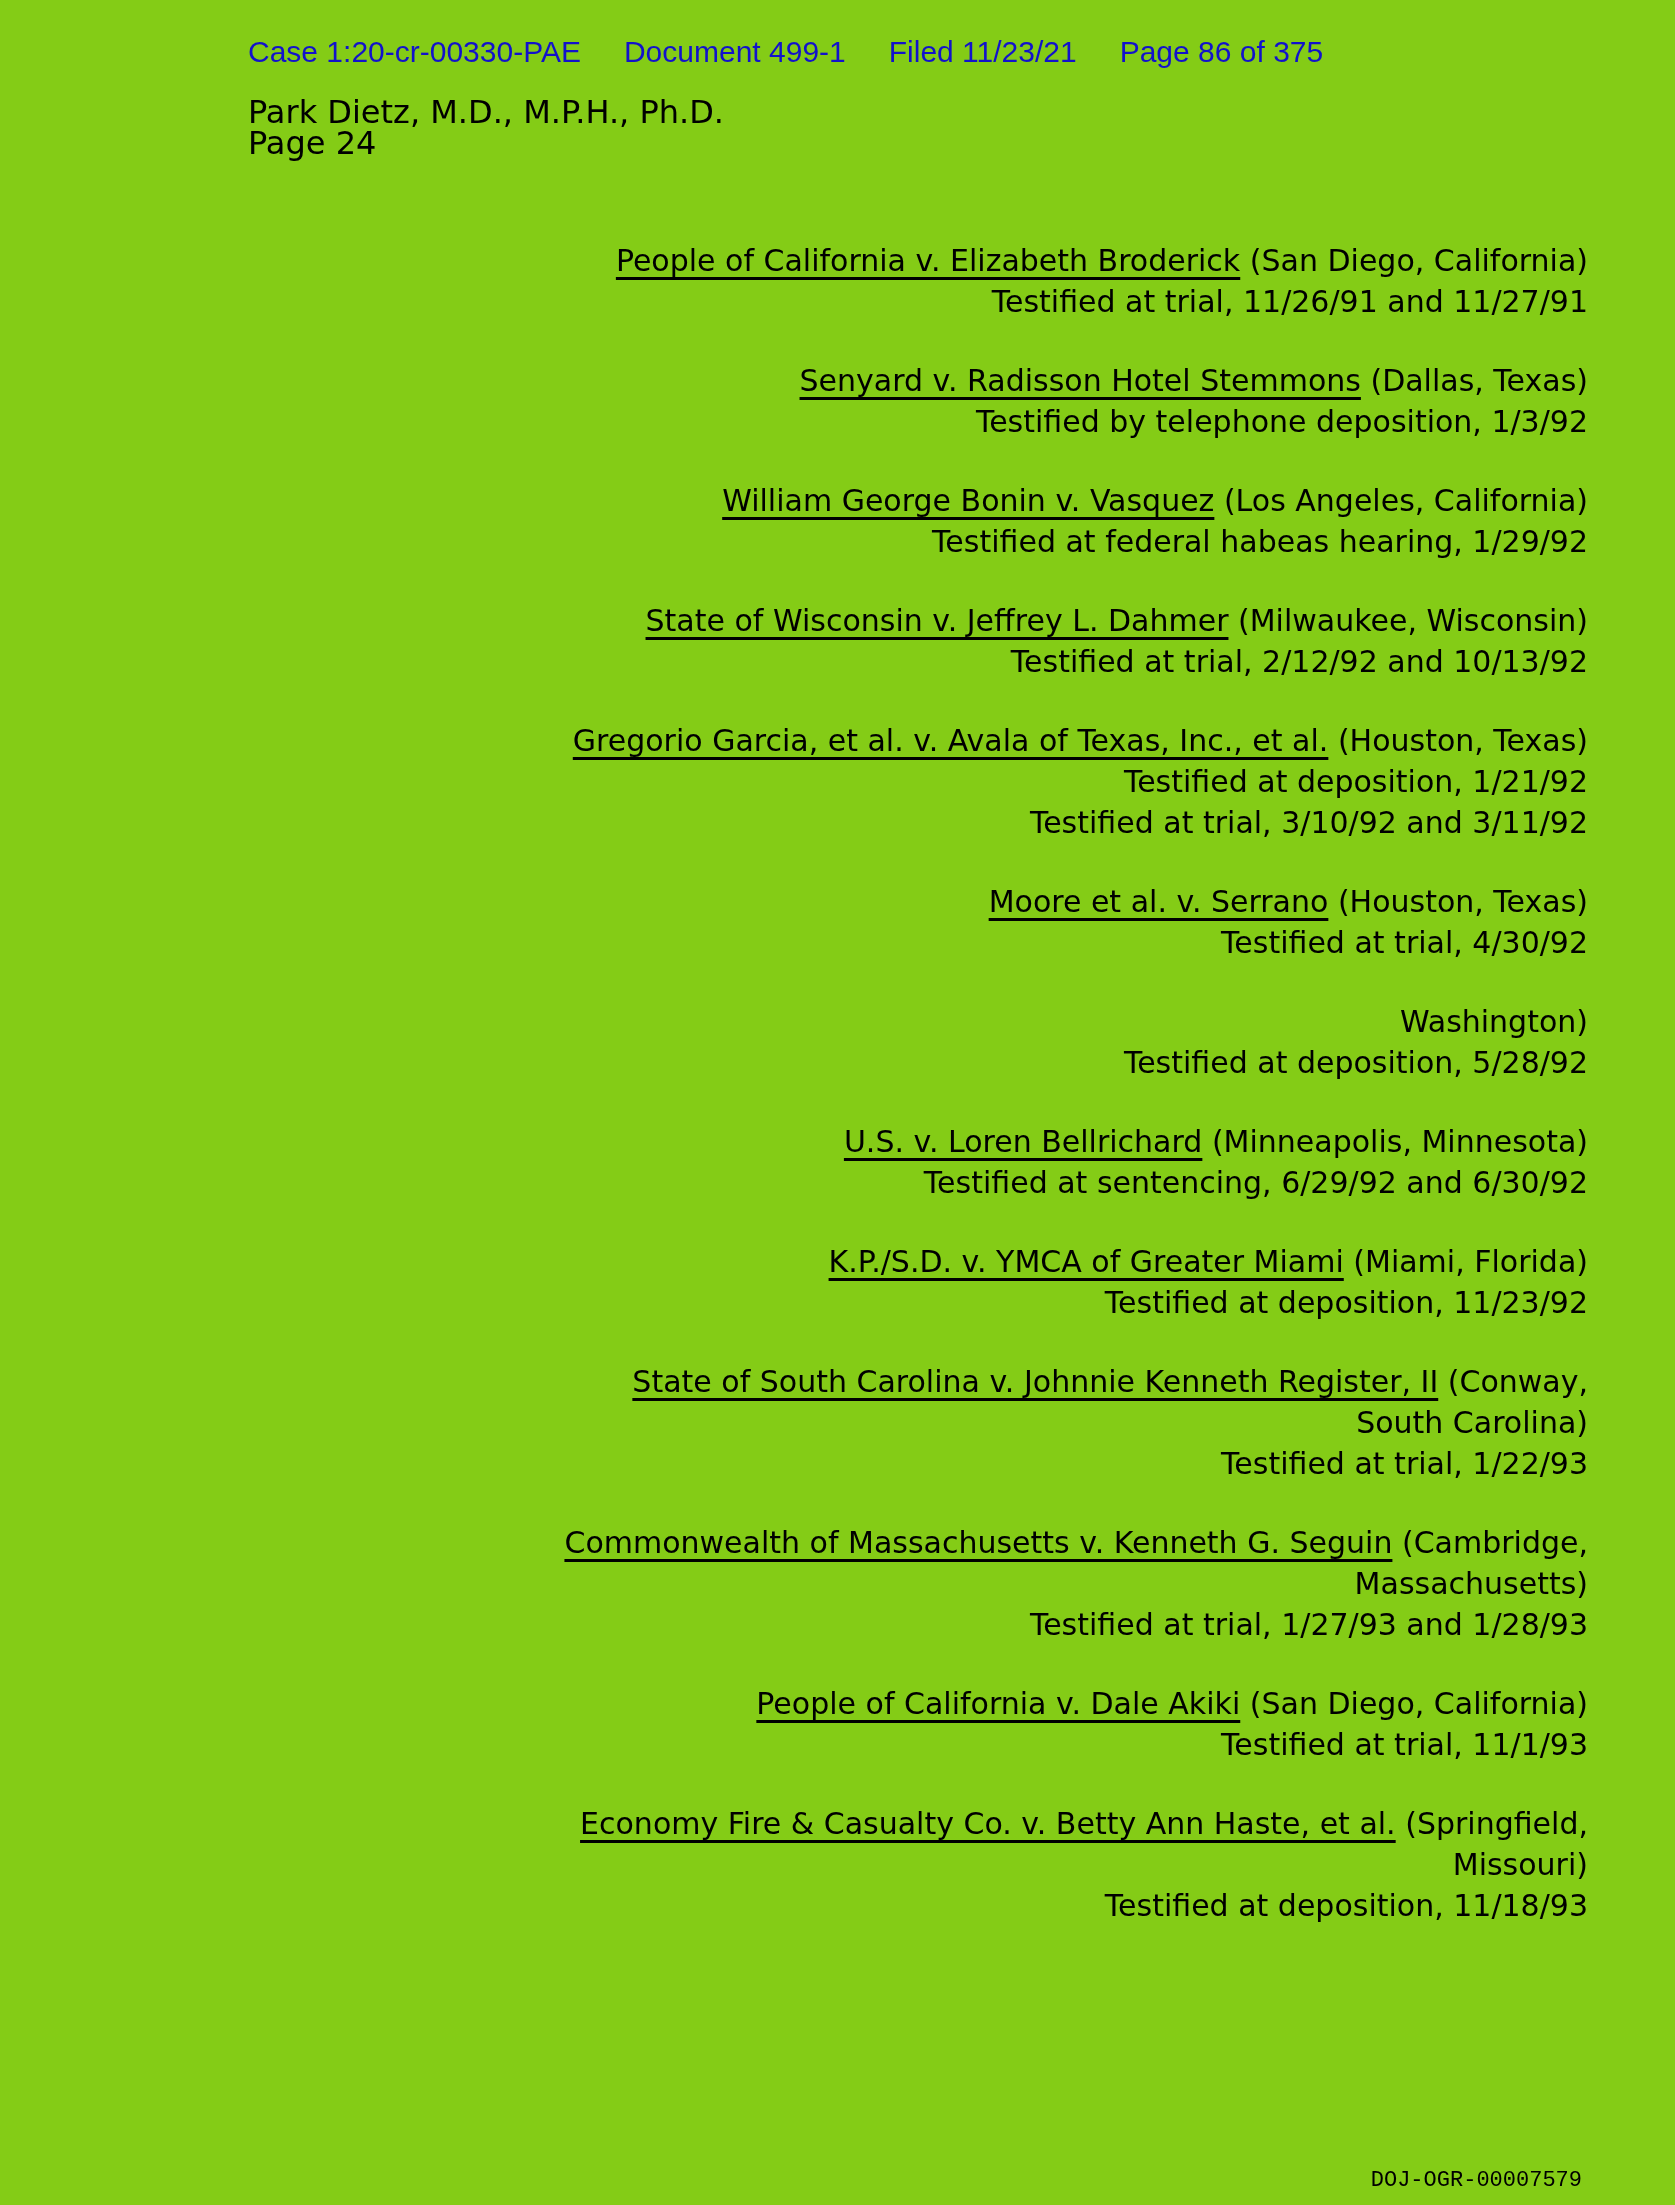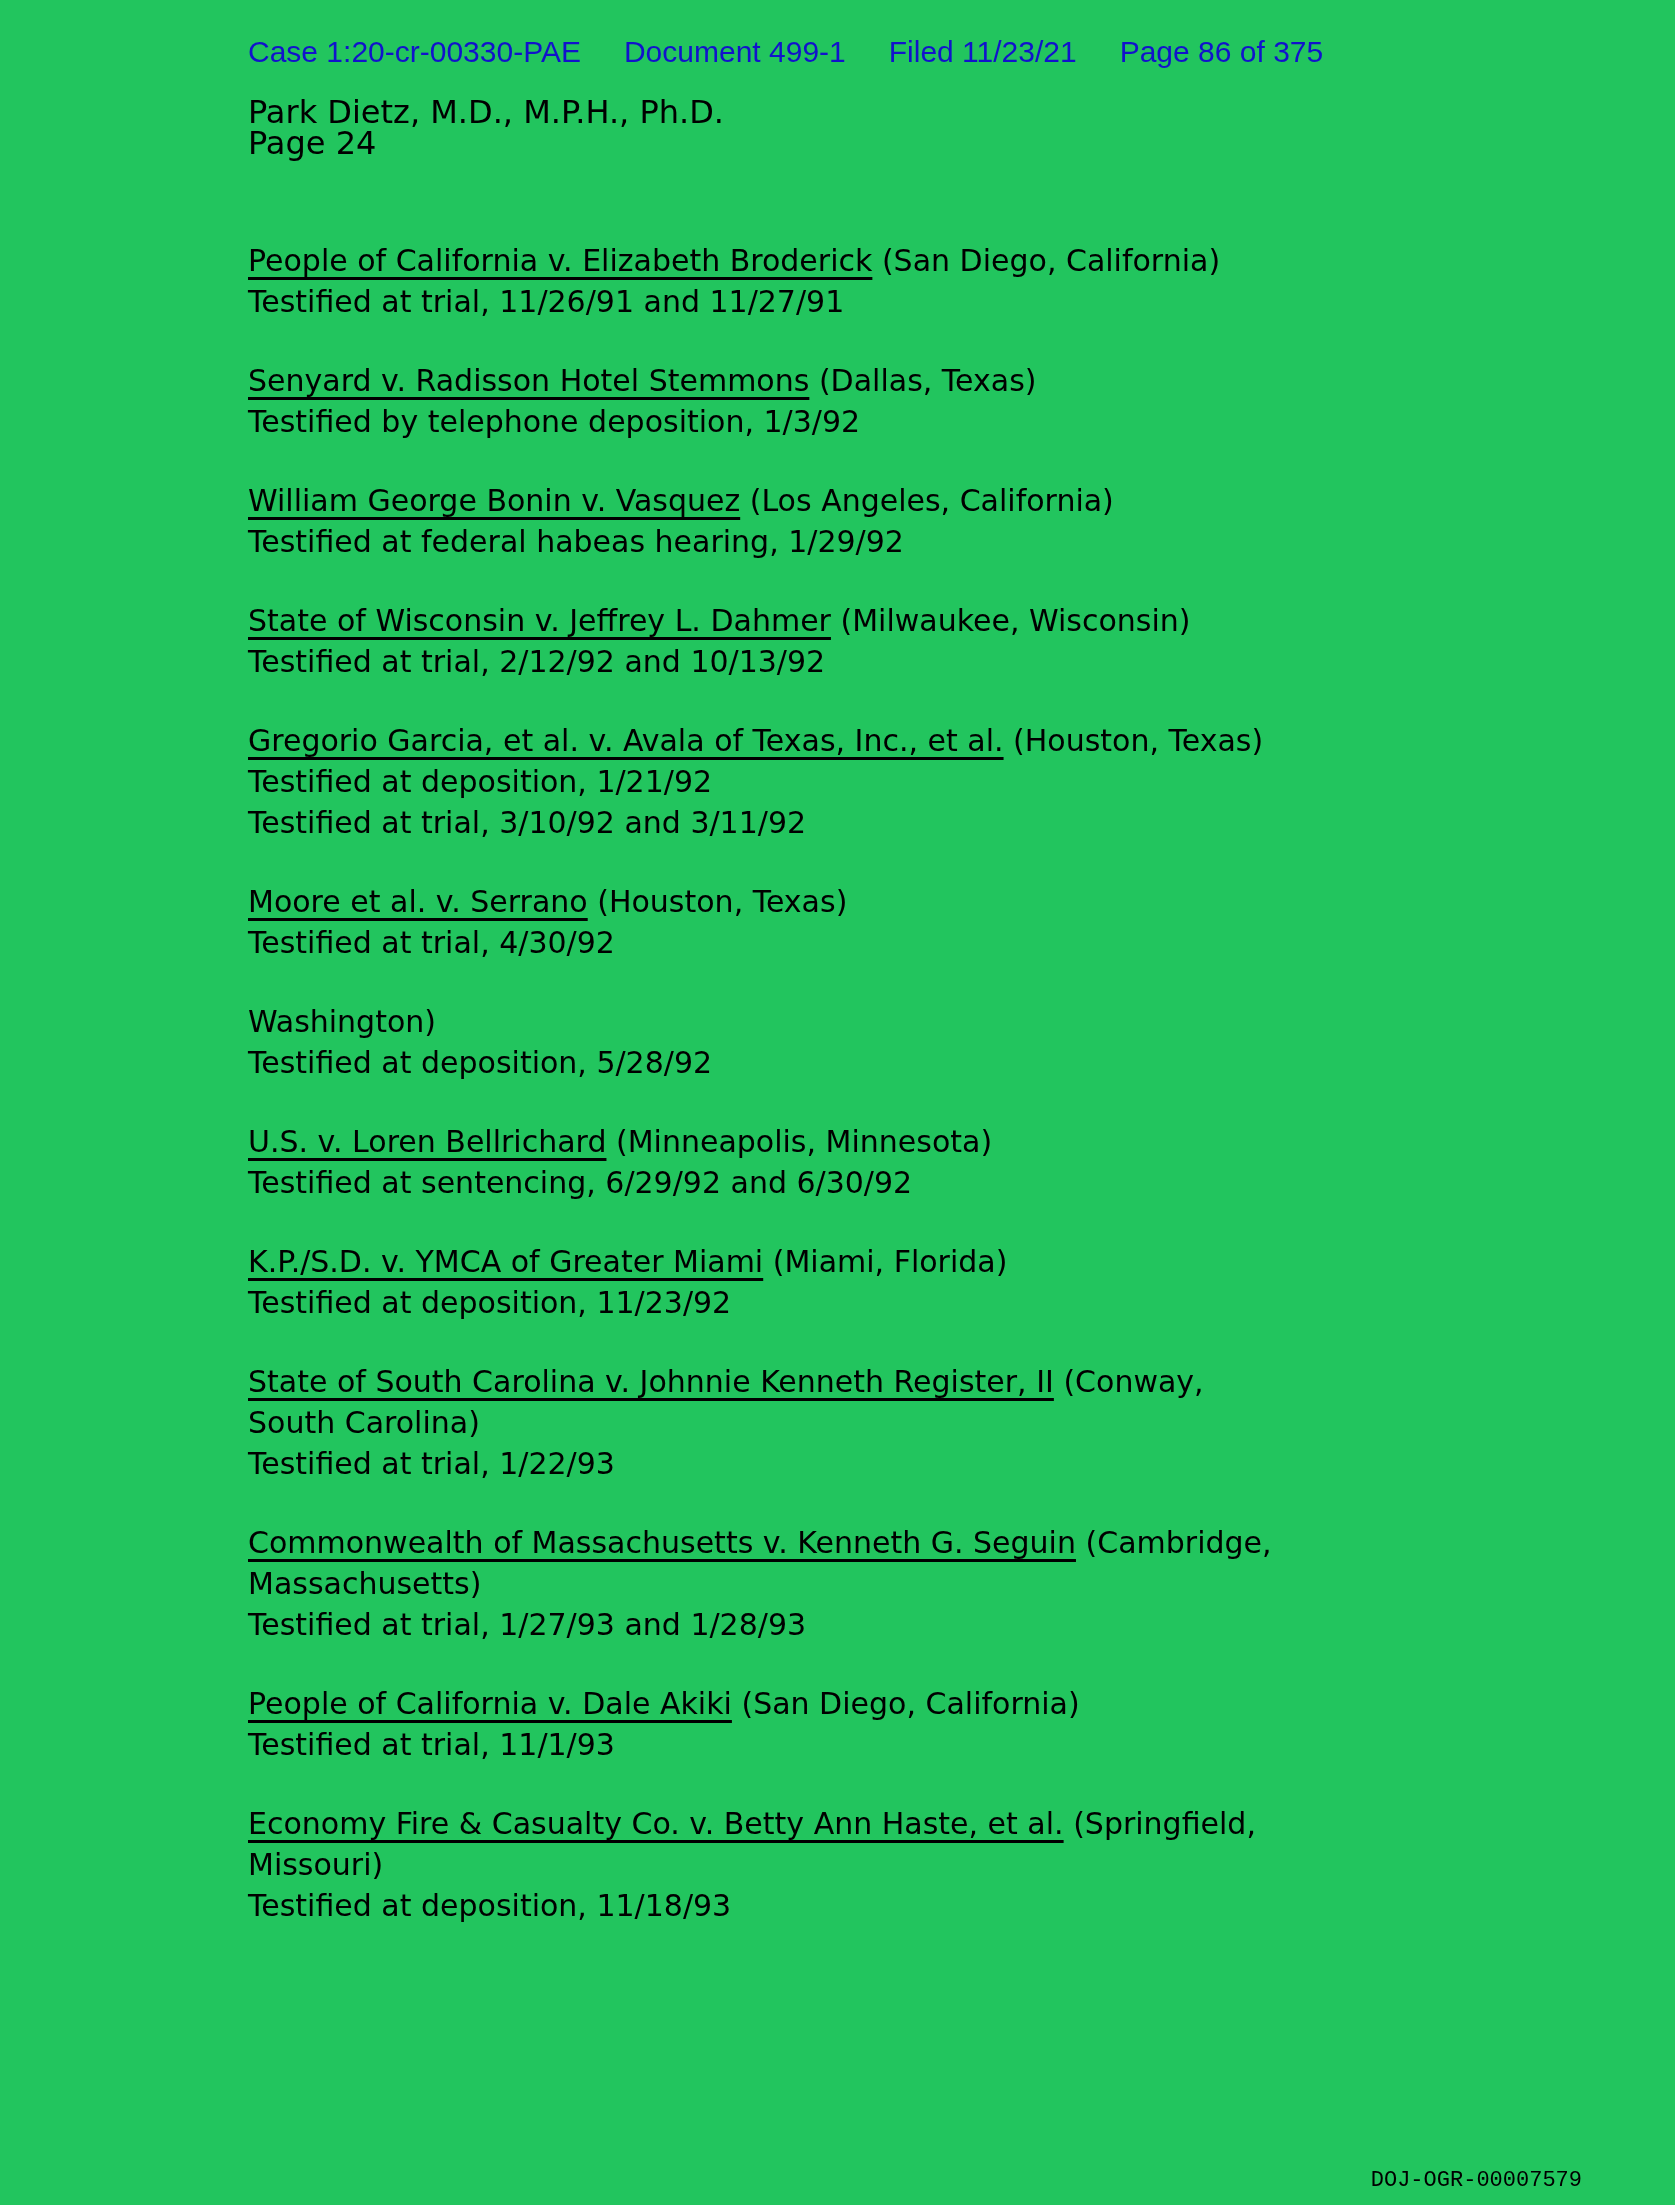--- a/index.html
+++ b/index.html
@@ -1,20 +1,20 @@
 <!DOCTYPE html>
 <html style="font-size:10.5px"><head>
 <meta charset="utf-8">
 <style>
   html, body { margin: 0; padding: 0; background: #808080; }
   .page {
     position: relative;
     width: 1675px;
     height: 2205px;
-    background: #22c55e;
+    background: #84cc16;
     font-family: "DejaVu Sans", sans-serif;
     color: #000000;
     overflow: hidden;
   }
   .case-header {
     position: absolute;
     left: 248px;
     top: 33px;
     display: flex;
     gap: 43px;
@@ -29,20 +29,21 @@
     left: 248px;
     top: 97px;
     font-size: 32px;
     line-height: 31px;
   }
   .content {
     position: absolute;
     left: 248px;
     top: 240px;
     width: 1340px;
+    text-align: right;
   }
   .entry { margin: 0 0 38px 0; }
   .line {
     font-size: 30px;
     line-height: 41px;
     white-space: nowrap;
   }
   .case-name {
     text-decoration: underline;
     text-decoration-thickness: 2.6px;

